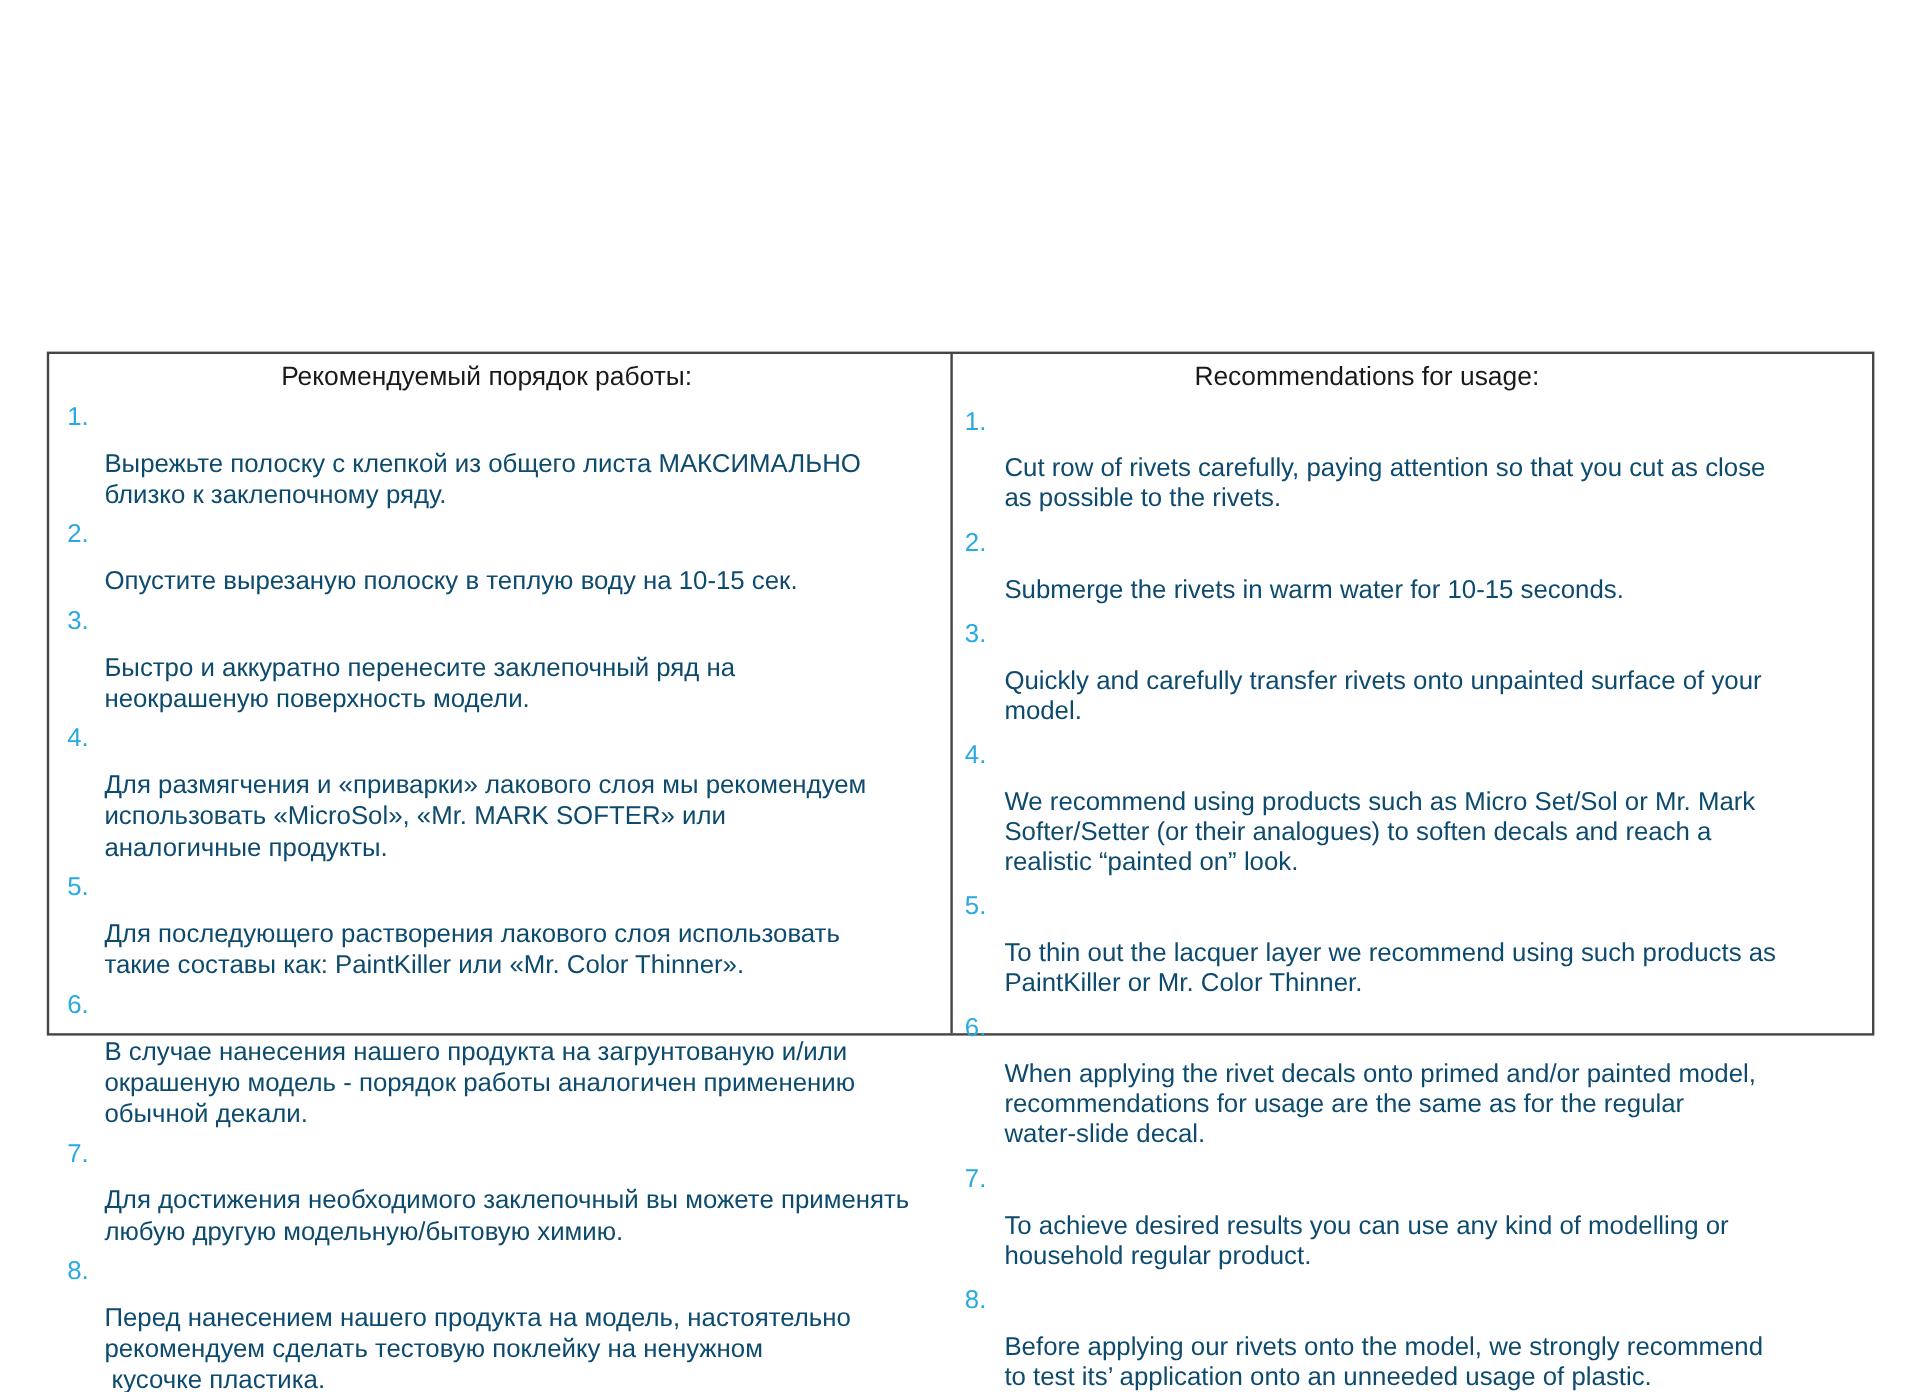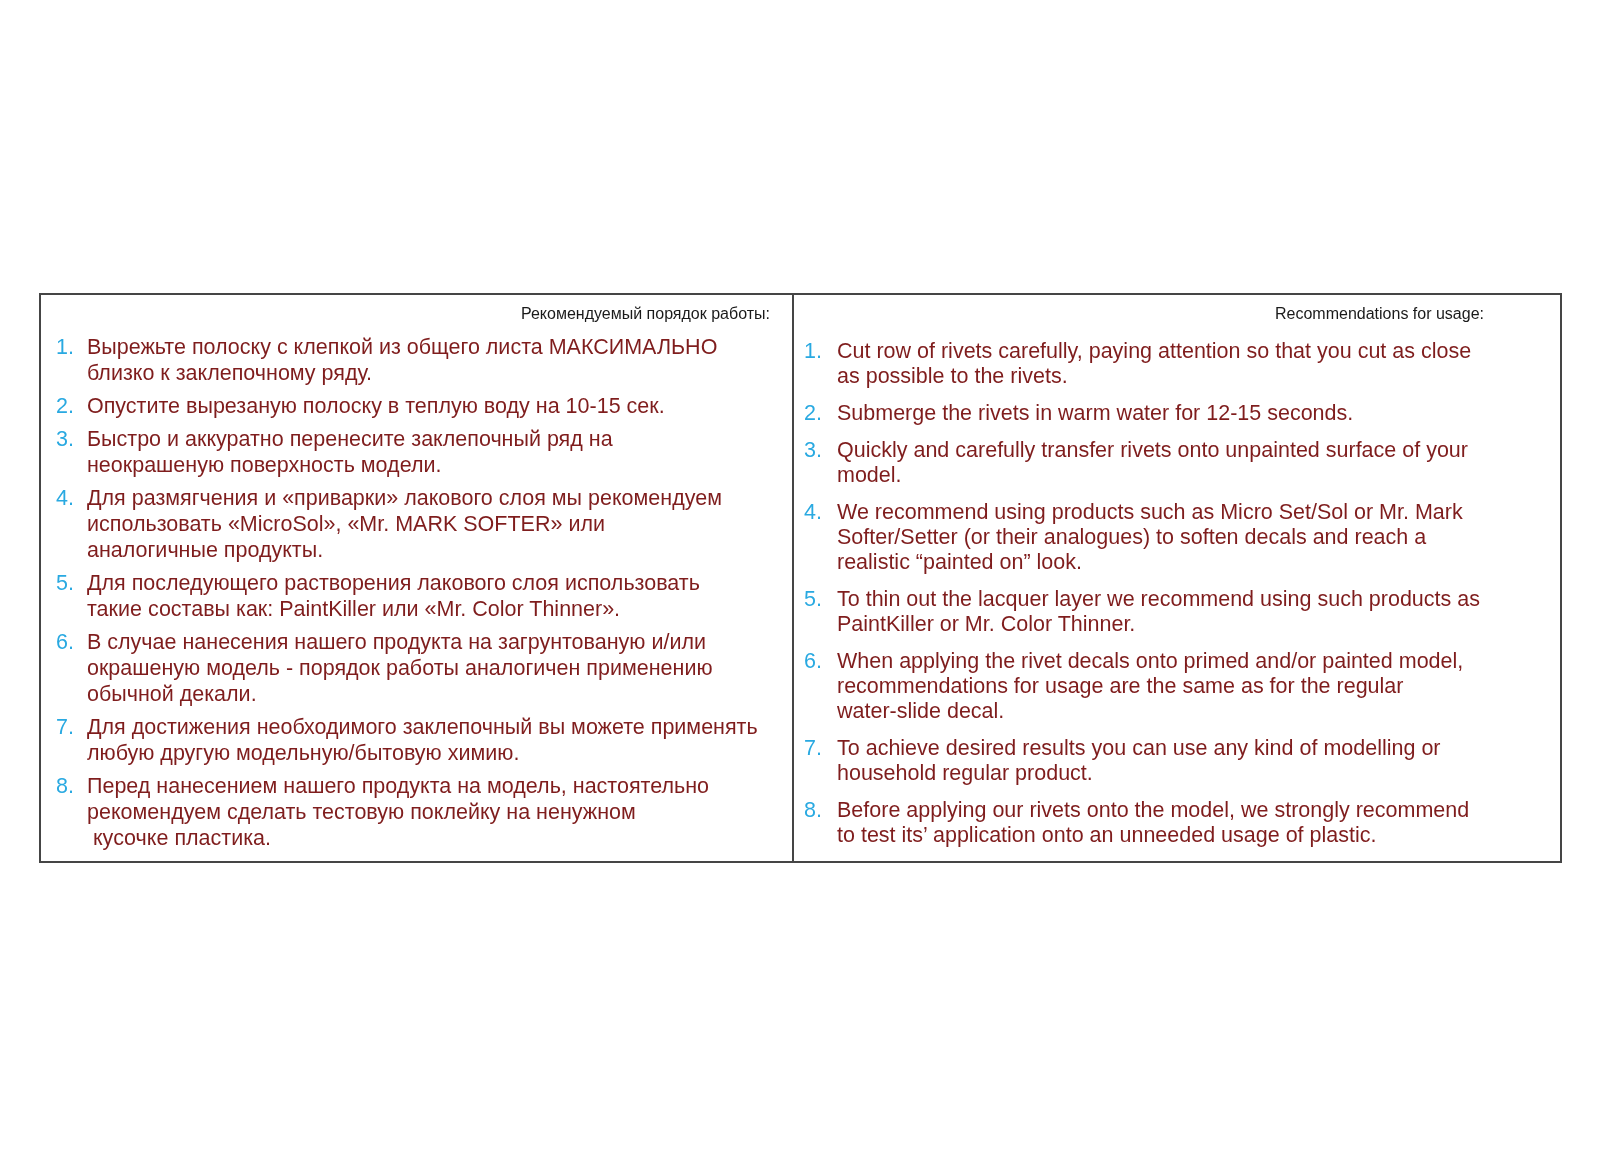--- a/index.html
+++ b/index.html
@@ -32,23 +32,23 @@
   }
   .col-ru {
     width: 753px;
     border-right: 2px solid #454545;
   }
   .col-en {
     flex: 1;
     border-radius: 12px;
   }
   .col-title {
-    font-size: 16px;
+    font-size: 22px;
     line-height: 26px;
-    text-align: right;
+    text-align: center;
     white-space: pre;
   }
   .col-ru .col-title { padding-right: 22px; }
   .col-en .col-title { padding-right: 76px; }
   .items {
     list-style: none;
     margin: 0;
     padding: 0;
   }
   .item {
@@ -59,21 +59,22 @@
   .col-en .item { margin-top: 12px; line-height: 25px; }
   .num {
     box-sizing: border-box;
     color: #29a9e1;
   }
   .col-ru .num { flex: 0 0 46px; padding-left: 15px; }
   .col-en .num { flex: 0 0 43px; padding-left: 10px; }
   .txt {
     flex: 1;
     white-space: pre;
-    color: #7f1d1d;
+    color: #0c4a6e;
+    margin-top: 39px;
   }
 </style>
 </head>
 <body>
 
 <div class="panel">
 
   <div class="col col-ru">
     <div class="col-title">Рекомендуемый порядок работы:</div>
     <ul class="items">
@@ -125,21 +126,21 @@
   <div class="col col-en">
     <div class="col-title">Recommendations for usage:</div>
     <ul class="items">
       <li class="item">
         <span class="num">1.</span>
         <span class="txt">Cut row of rivets carefully, paying attention so that you cut as close
 as possible to the rivets.</span>
       </li>
       <li class="item">
         <span class="num">2.</span>
-        <span class="txt">Submerge the rivets in warm water for 12-15 seconds.</span>
+        <span class="txt">Submerge the rivets in warm water for 10-15 seconds.</span>
       </li>
       <li class="item">
         <span class="num">3.</span>
         <span class="txt">Quickly and carefully transfer rivets onto unpainted surface of your
 model.</span>
       </li>
       <li class="item">
         <span class="num">4.</span>
         <span class="txt">We recommend using products such as Micro Set/Sol or Mr. Mark
 Softer/Setter (or their analogues) to soften decals and reach a

